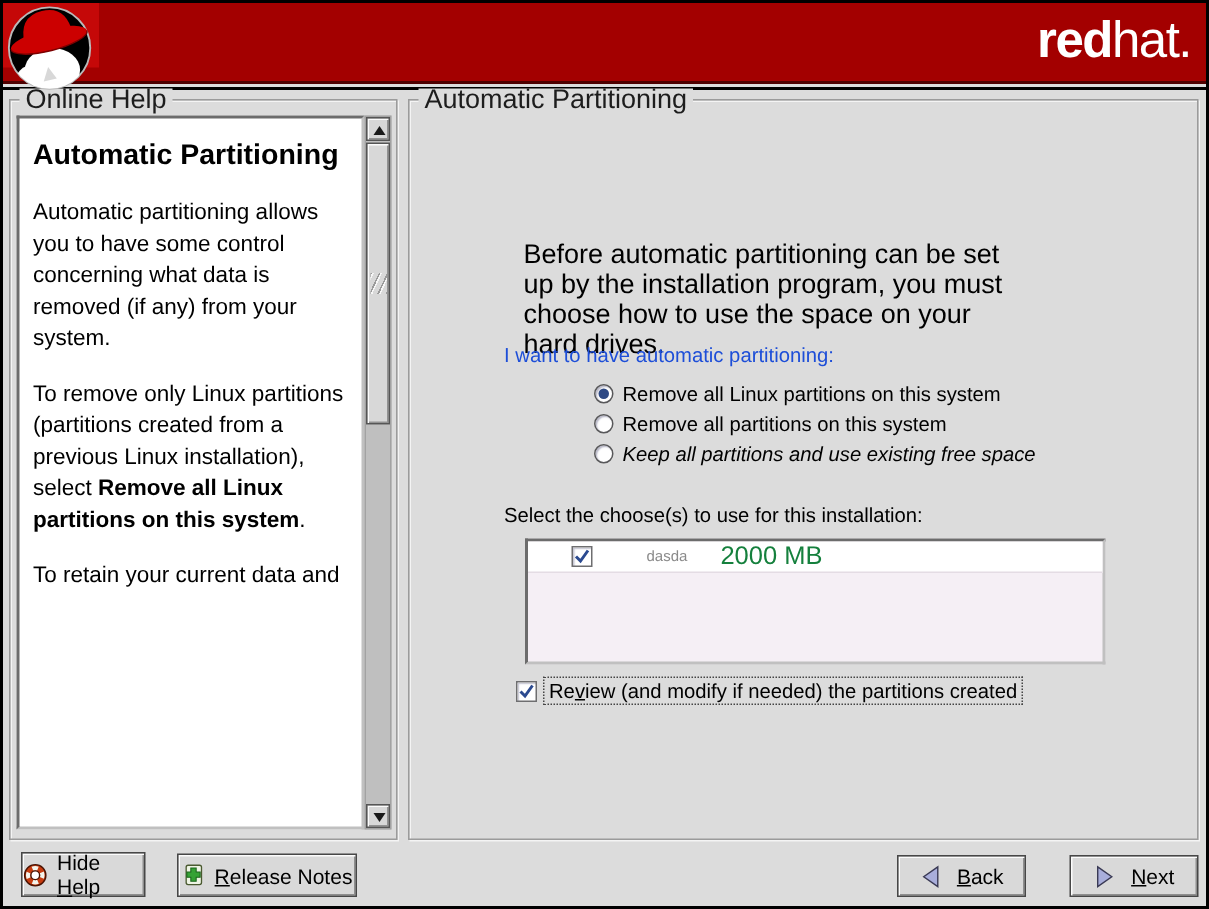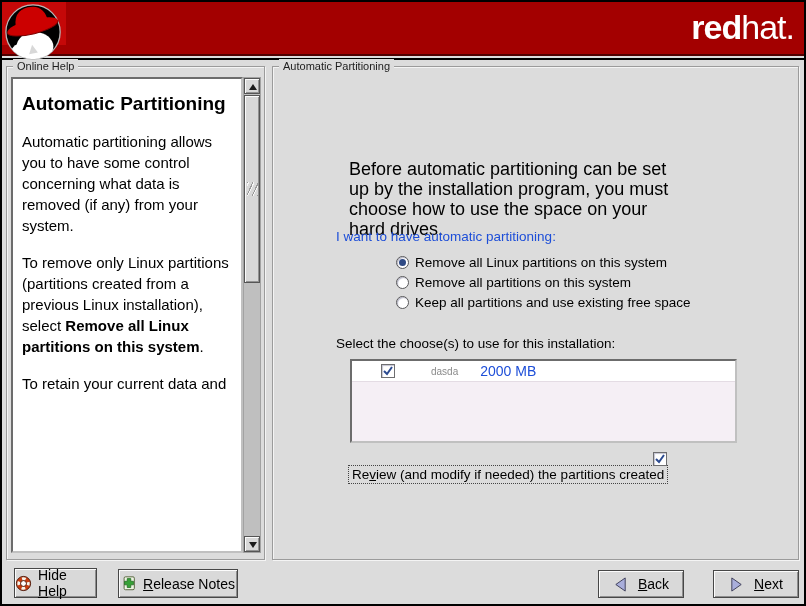--- a/index.html
+++ b/index.html
@@ -14,21 +14,21 @@
   .logo-flare { position:absolute; left:0; top:0; width:64px; height:43px; background:#c50808; }
   .shadowman { position:absolute; left:1px; top:0; width:62px; height:62px; z-index:5; }
   .brand { position:absolute; right:10px; top:6px; color:#fff; font-size:34px;
            letter-spacing:-1px; z-index:4; }
   .brand .bold { font-weight:bold; }
 
   
   .frame { position:absolute; border:1px solid #9b9b9b;
            box-shadow:inset 1px 1px 0 #f4f4f4, 1px 1px 0 #f4f4f4; }
   .frame-label { position:absolute; top:-8px; left:6px; background:#dcdcdc;
-                 padding:0 4px; font-size:11px; color:#1d1d1d; line-height:15px; }
+                 padding:0 4px; font-size:18px; color:#1d1d1d; line-height:15px; }
   .help-frame { left:4px; top:64px; width:259px; height:494px; }
   .main-frame { left:270px; top:64px; width:527px; height:494px; }
 
   
   .help-view { position:absolute; left:4px; top:10px; width:232px; height:476px;
                background:#fff; border:2px inset #c0c0c0; overflow:hidden; }
   .help-content { padding:0 6px 0 9px; color:#000; }
   .help-title { font-size:19px; font-weight:bold; margin-top:14px; }
   .help-p { font-size:15px; line-height:21px; margin-top:16px; }
   .help-p .b { font-weight:bold; }
@@ -64,22 +64,22 @@
   .drives-label { position:absolute; left:63px; top:269px; font-size:13.5px; color:#000; }
   .drive-list { position:absolute; left:77px; top:292px; width:387px; height:84px;
                 background:#f5eff5; border:2px inset #c0c0c0; }
   .drive-row { height:21px; background:#fff; border-bottom:1px solid #e4dce4;
                display:flex; align-items:center; }
   .checkbox { width:14px; height:14px; background:#fff; border:1px solid #6e6e70;
               box-shadow:inset 1px 1px 1px #c4c4d2; position:relative; flex:0 0 auto; }
   .checkbox svg { position:absolute; left:0; top:0; }
   .drive-check { margin-left:29px; }
   .drive-name { margin-left:36px; font-size:10px; color:#8a8a8a; }
-  .drive-size { margin-left:22px; font-size:14px; color:#1d4ed8; }
-  .review-row { position:absolute; left:71px; top:385px; display:flex; align-items:flex-end;flex-direction:column; }
+  .drive-size { margin-left:22px; font-size:17px; color:#15803d; }
+  .review-row { position:absolute; left:71px; top:385px; display:flex; align-items:center; }
   .review-label { margin-left:5px; font-size:13.5px; color:#000;
                   outline:1px dotted #444; padding:1px 3px; }
   .review-label .u, .btn .u { text-decoration:underline; }
 
   
   .btn { position:absolute; display:flex; align-items:center; justify-content:center;
          background:#d9d9d9; border:1px solid #474747; font-size:14px; color:#000;
          box-shadow:inset 1px 1px 0 #fcfcfc, inset -1px -1px 0 #8e8e8e; cursor:default; }
   .btn .ic { display:flex; margin-right:6px; }
   .btn-hide-help { left:12px; top:566px; width:83px; height:30px; }
@@ -150,21 +150,21 @@
     <div class="group-label">I want to have automatic partitioning:</div>
 
     <div class="radio-row" style="top:186px;">
       <span class="radio sel"></span>
       <span class="radio-label">Remove all Linux partitions on this system</span>
     </div>
     <div class="radio-row" style="top:206px;">
       <span class="radio"></span>
       <span class="radio-label">Remove all partitions on this system</span>
     </div>
-    <div class="radio-row" style="top:226px;">
+    <div class="radio-row" style="top:226px;font-style:italic;">
       <span class="radio"></span>
       <span class="radio-label">Keep all partitions and use existing free space</span>
     </div>
 
     <div class="drives-label">Select the choose(s) to use for this installation:</div>
 
     <div class="drive-list">
       <div class="drive-row">
         <span class="checkbox drive-check">
           <svg width="12" height="12" viewBox="0 0 12 12">

